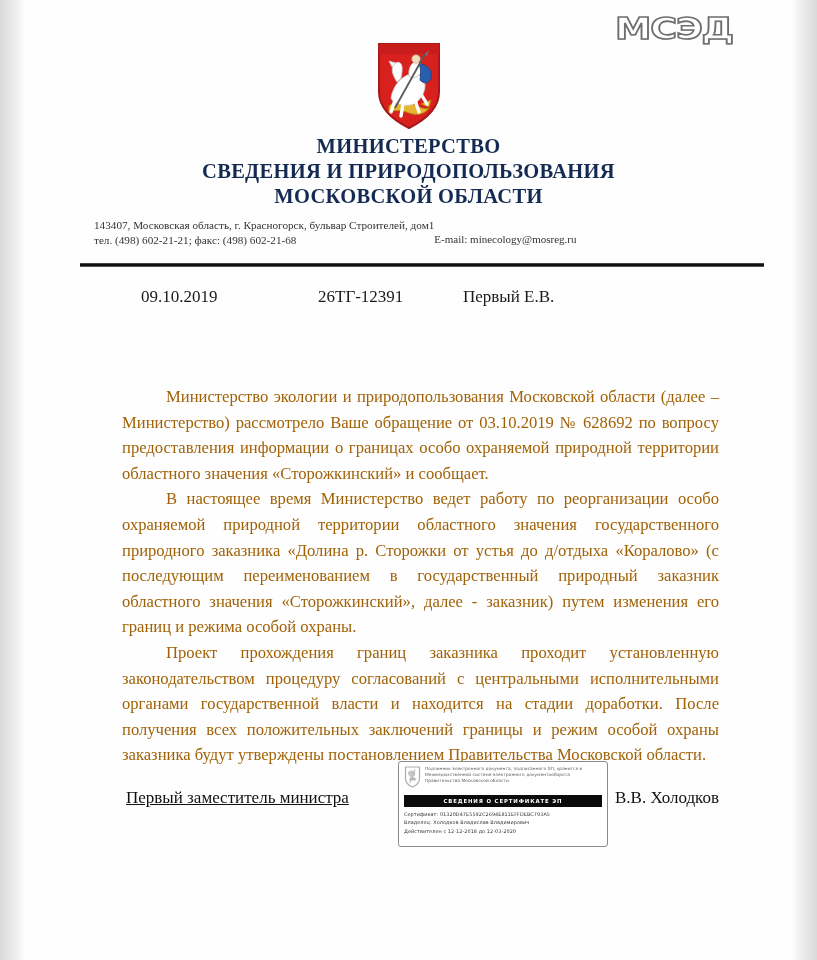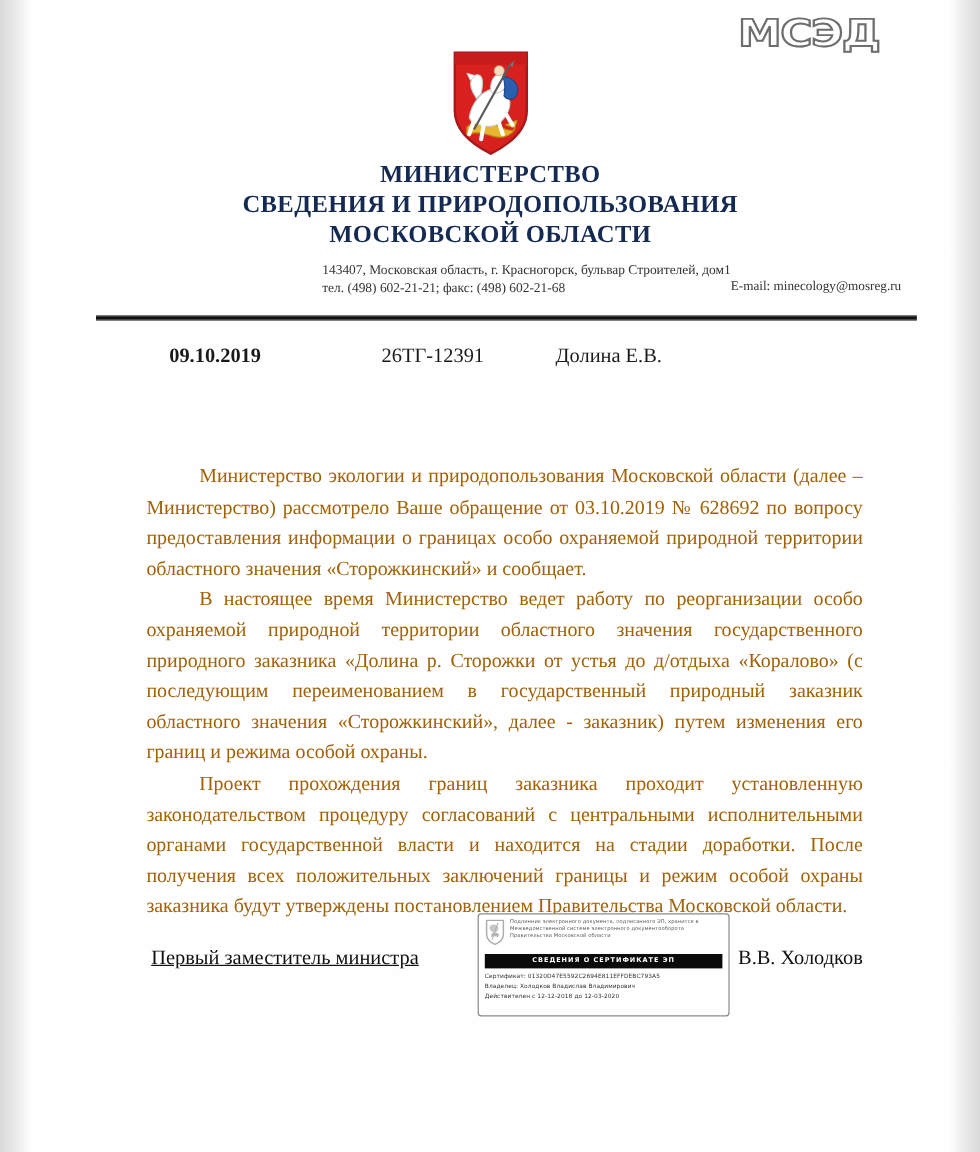--- a/index.html
+++ b/index.html
@@ -52,36 +52,36 @@
     line-height: 25px;
     letter-spacing: 0.3px;
   }
   .ministry-title .ln2 { font-size: 20.5px; }
 
   
   .addr-block {
     position: absolute; left: 68px; right: 40px; top: 218px;
     font-size: 11.2px; line-height: 14.5px; color: #333;
   }
-  .addr-row { display: flex; justify-content: flex-end; align-items: flex-end; }
+  .addr-row { display: flex; justify-content: flex-start; align-items: flex-end; }
   .addr-left { text-align: left; }
   .addr-email { font-size: 11px; white-space: nowrap; padding-bottom: 1px; }
 
   .rule {
     position: absolute; left: 54px; right: 27px; top: 263px;
     height: 4px; background: #111;
     border-top: 1px solid #444; border-bottom: 1px solid #555;
   }
 
   
   .meta-row {
     position: absolute; left: 0; right: 0; top: 287px;
     font-size: 17px; color: #1a1a1a;
   }
-  .meta-date { position: absolute; left: 115px; font-weight: bold; }
+  .meta-date { position: absolute; left: 115px; }
   .meta-ref  { position: absolute; left: 292px; }
   .meta-to   { position: absolute; left: 437px; }
 
   
   .body-text {
     position: absolute; left: 96px; right: 72px; top: 384px;
     font-size: 16.6px;
     line-height: 25.6px;
     color: #a16207;
     text-align: justify;
@@ -176,21 +176,21 @@
         </div>
         <div class="addr-email">E-mail: minecology@mosreg.ru</div>
       </div>
     </div>
 
     <div class="rule"></div>
 
     <div class="meta-row">
       <span class="meta-date">09.10.2019</span>
       <span class="meta-ref">26ТГ-12391</span>
-      <span class="meta-to">Долина Е.В.</span>
+      <span class="meta-to">Первый Е.В.</span>
     </div>
 
     <div class="body-text">
       <p>Министерство экологии и природопользования Московской области (далее – Министерство) рассмотрело Ваше обращение от 03.10.2019 № 628692 по вопросу предоставления информации о границах особо охраняемой природной территории областного значения «Сторожкинский» и  сообщает.</p>
       <p>В настоящее время Министерство ведет работу по реорганизации особо охраняемой природной территории областного значения государственного природного заказника «Долина р. Сторожки от устья до д/отдыха «Коралово» (с последующим переименованием в государственный природный заказник областного значения «Сторожкинский», далее - заказник) путем изменения его границ и режима особой охраны.</p>
       <p>Проект прохождения границ заказника проходит установленную законодательством процедуру согласований с центральными исполнительными органами государственной власти и находится на стадии доработки. После получения всех положительных заключений границы и режим особой охраны заказника будут утверждены постановлением Правительства Московской области.</p>
     </div>
 
     <div class="sign-row">
       <span class="sign-left">Первый заместитель министра</span>

